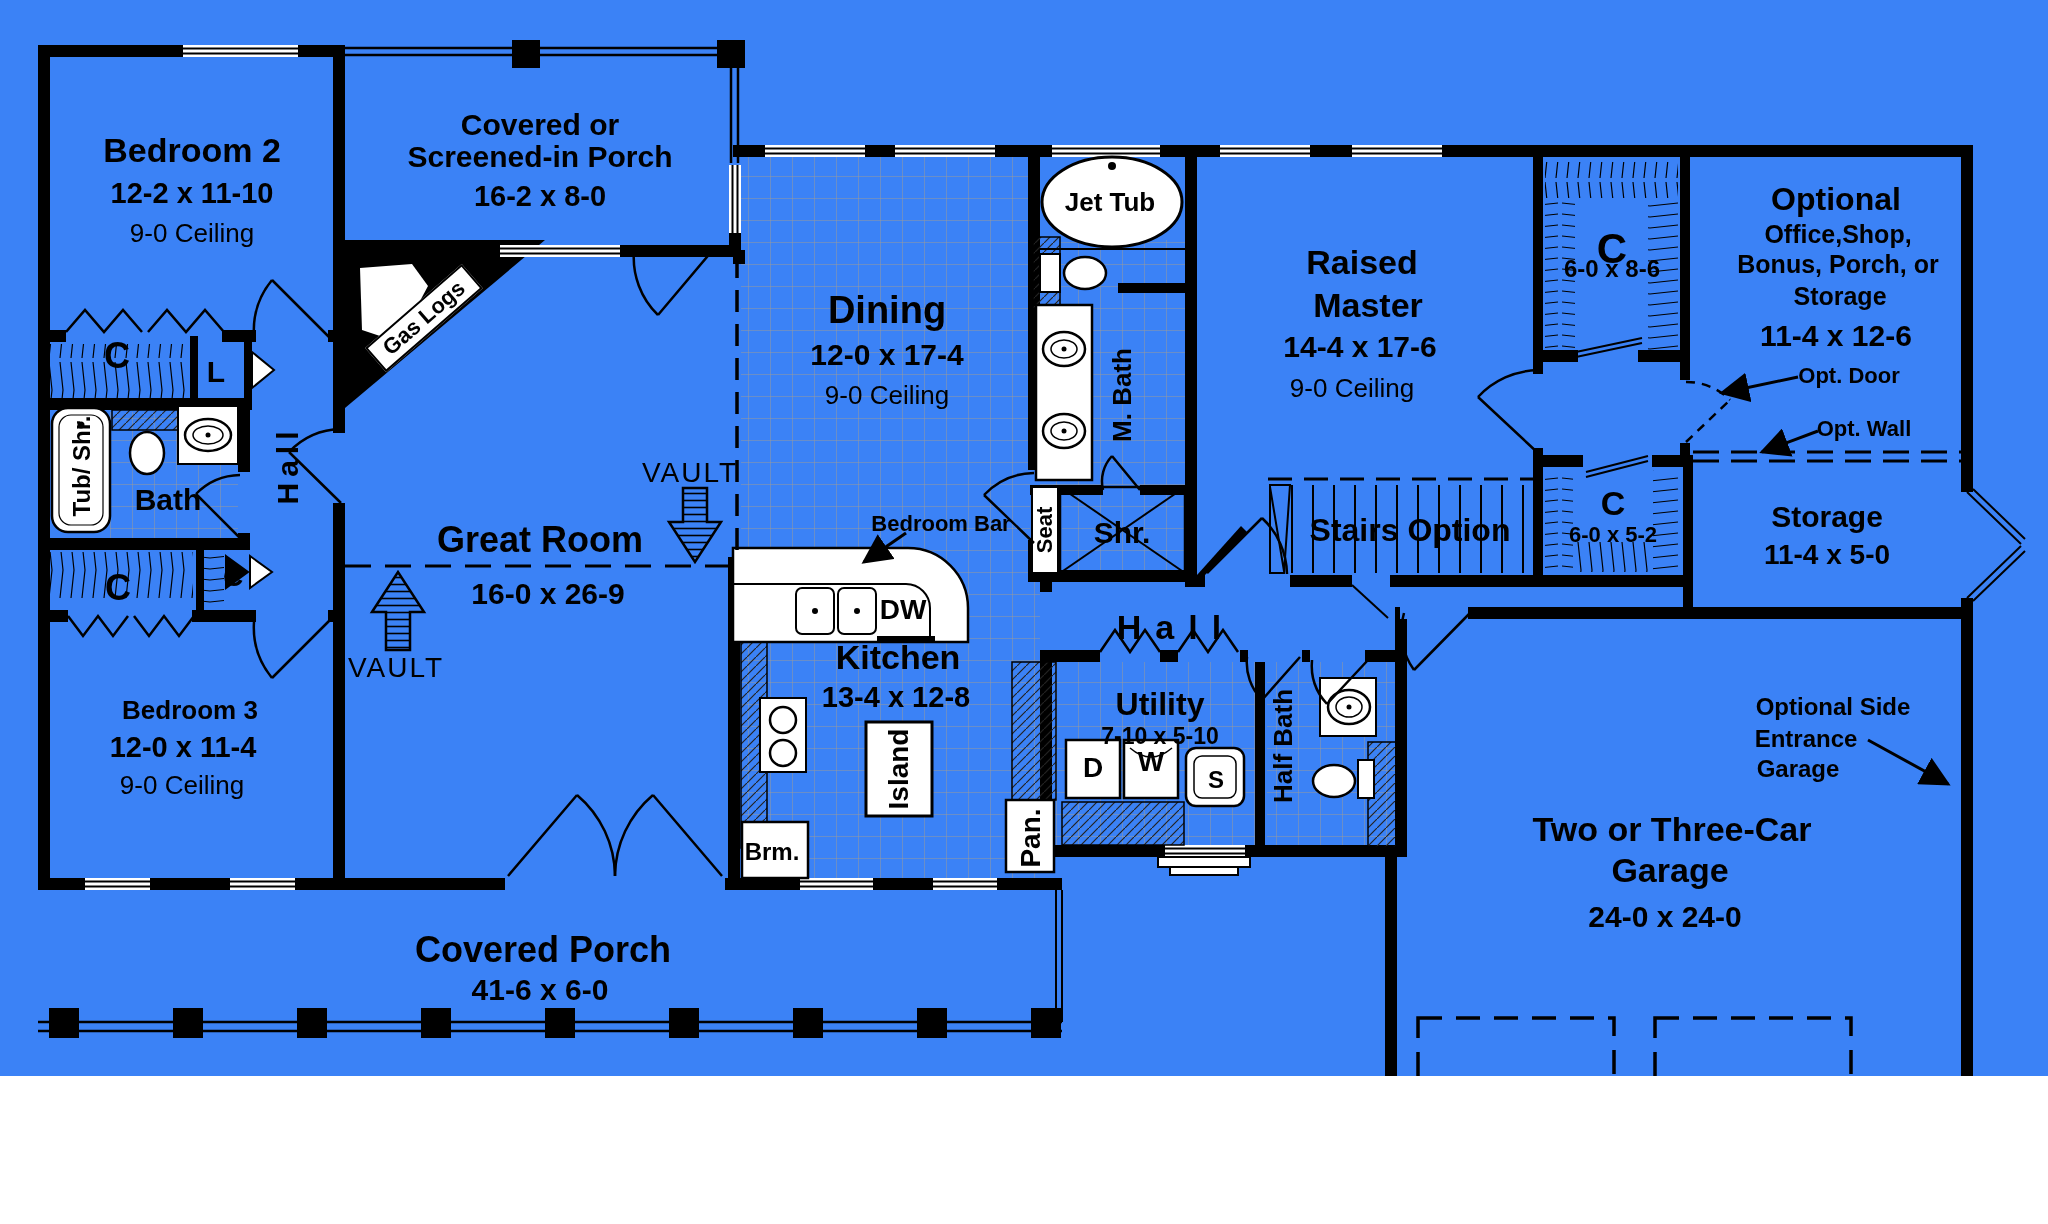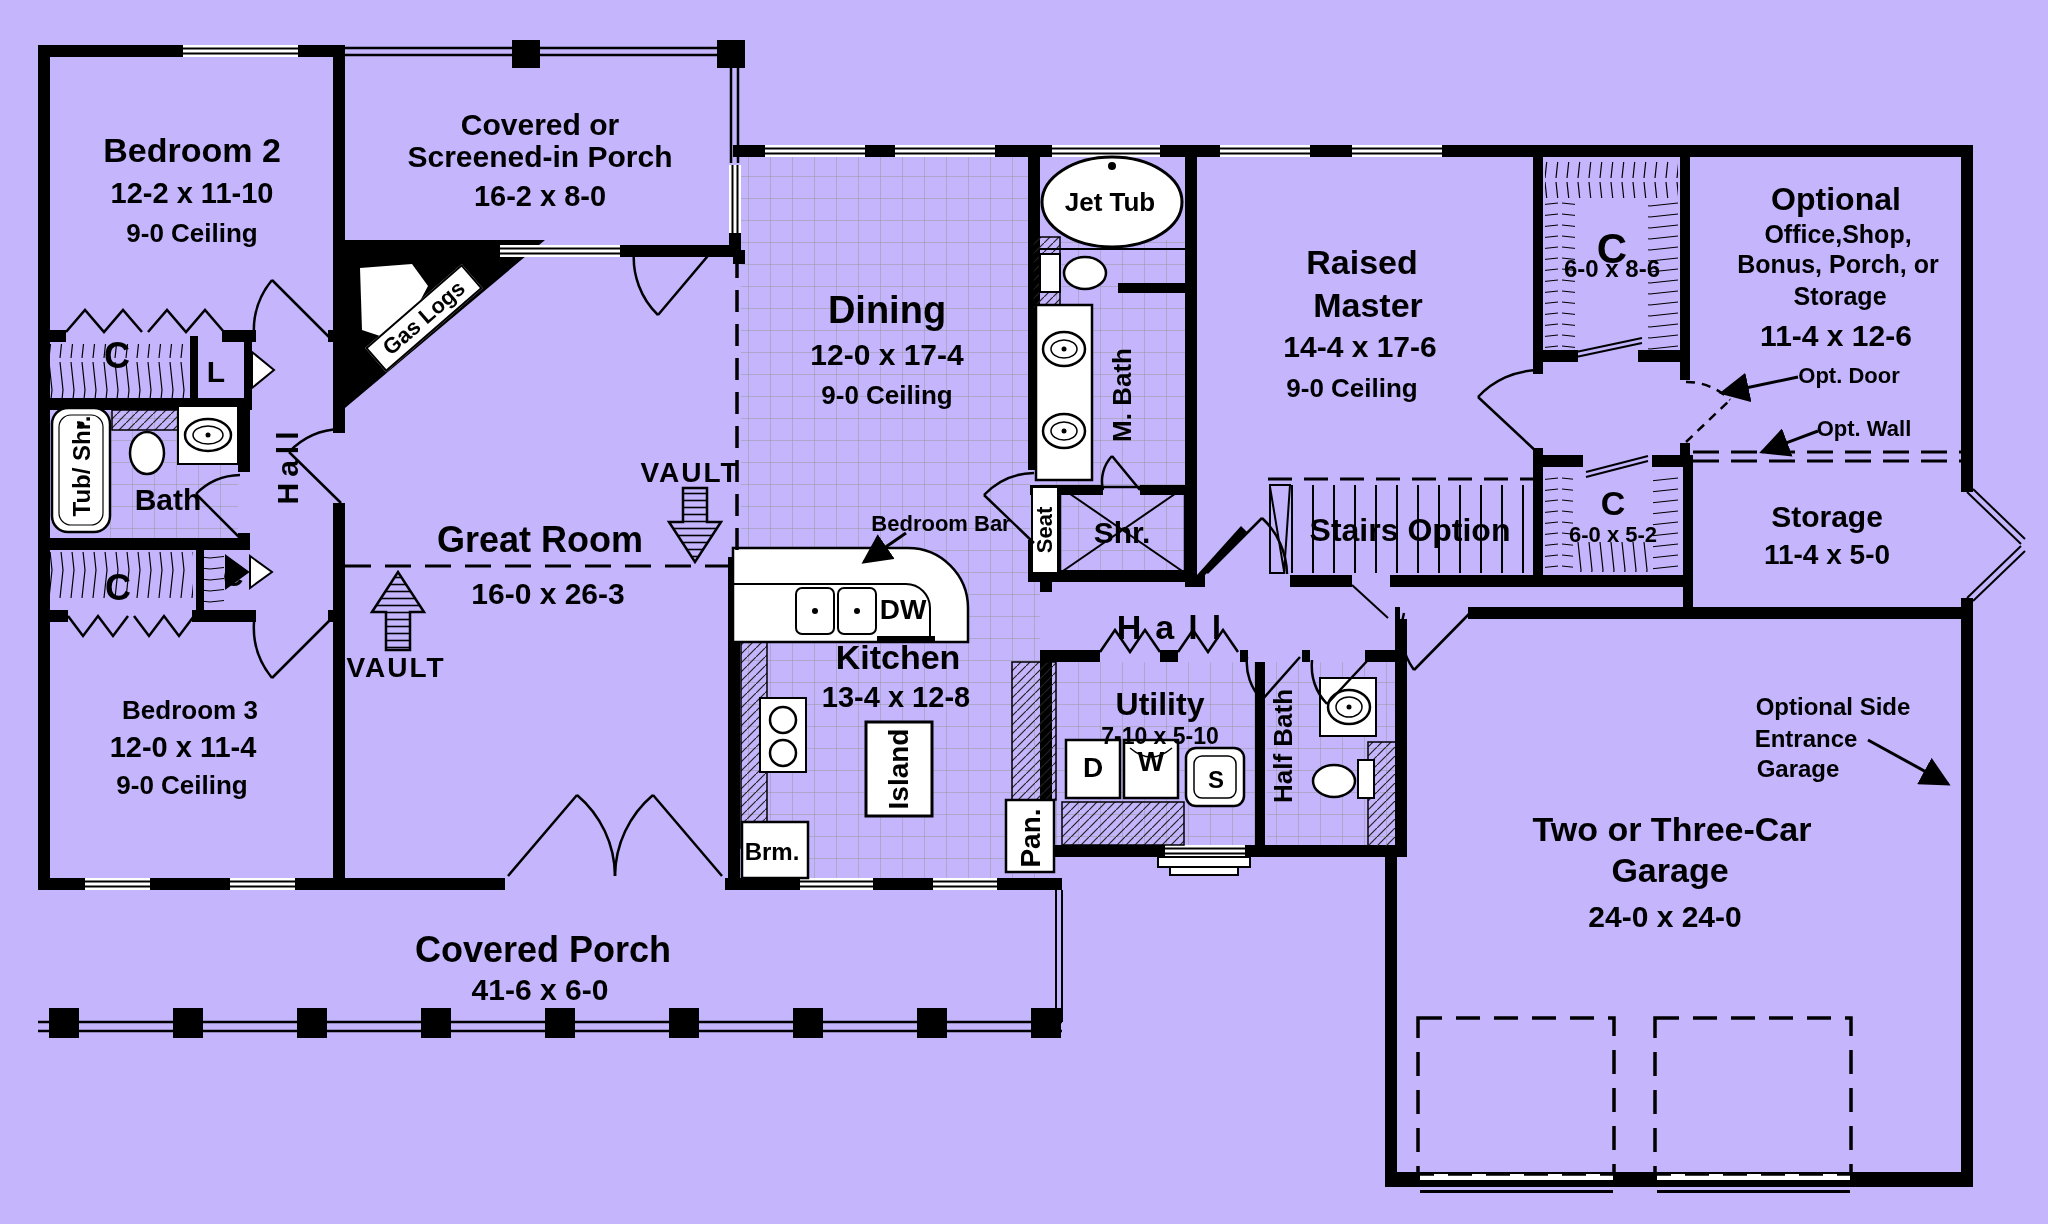--- a/index.html
+++ b/index.html
@@ -1,21 +1,21 @@
 <!DOCTYPE html>
 <html><head>
 <meta charset="utf-8">
 <style>
   html,body{margin:0;padding:0;background:#fff;}
-  #plan{position:relative;width:2048px;height:1224px;background:#c4b5fd;overflow:hidden;
+  #plan{position:relative;width:2048px;height:1076px;background:#3b82f6;overflow:hidden;
         font-family:"Liberation Sans",sans-serif;color:#000;}
   #plan svg{position:absolute;left:0;top:0;}
   .lbl{position:absolute;transform:translate(-50%,-50%);font-weight:bold;white-space:nowrap;
        line-height:1;color:#000;}
-  .rg{font-weight:bold;}
+  .rg{font-weight:normal;}
   .v{transform:translate(-50%,-50%) rotate(-90deg);}
   .gas{background:#fff;border:2px solid #000;padding:3px 12px;
        transform:translate(-50%,-50%) rotate(-41deg);}
 </style>
 </head>
 <body>
 
 <div id="plan">
 
 <svg width="2048" height="1224" viewBox="0 0 2048 1224">
@@ -386,21 +386,21 @@
 
 <div class="lbl" style="left:117px;top:356px;font-size:36px">C</div>
 <div class="lbl" style="left:216px;top:372px;font-size:30px">L</div>
 <div class="lbl v" style="left:288px;top:465px;font-size:30px;letter-spacing:6px">Hall</div>
 <div class="lbl v" style="left:82px;top:466px;font-size:24px">Tub/ Shr.</div>
 <div class="lbl" style="left:168px;top:500px;font-size:30px">Bath</div>
 <div class="lbl" style="left:118px;top:588px;font-size:36px">C</div>
 <div class="lbl" style="left:233px;top:577px;font-size:28px">C</div>
 
 <div class="lbl" style="left:540px;top:540px;font-size:36px">Great Room</div>
-<div class="lbl" style="left:548px;top:594px;font-size:30px">16-0 x 26-3</div>
+<div class="lbl" style="left:548px;top:594px;font-size:30px">16-0 x 26-9</div>
 <div class="lbl rg" style="left:396px;top:668px;font-size:28px;letter-spacing:2px">VAULT</div>
 <div class="lbl rg" style="left:690px;top:473px;font-size:28px;letter-spacing:2px">VAULT</div>
 
 <div class="lbl" style="left:941px;top:524px;font-size:22px">Bedroom Bar</div>
 <div class="lbl" style="left:898px;top:657px;font-size:34px">Kitchen</div>
 <div class="lbl" style="left:896px;top:697px;font-size:29px">13-4 x 12-8</div>
 <div class="lbl" style="left:903px;top:610px;font-size:28px">DW</div>
 <div class="lbl v" style="left:899px;top:769px;font-size:28px">Island</div>
 <div class="lbl" style="left:772px;top:852px;font-size:24px">Brm.</div>
 <div class="lbl v" style="left:1031px;top:838px;font-size:28px">Pan.</div>

